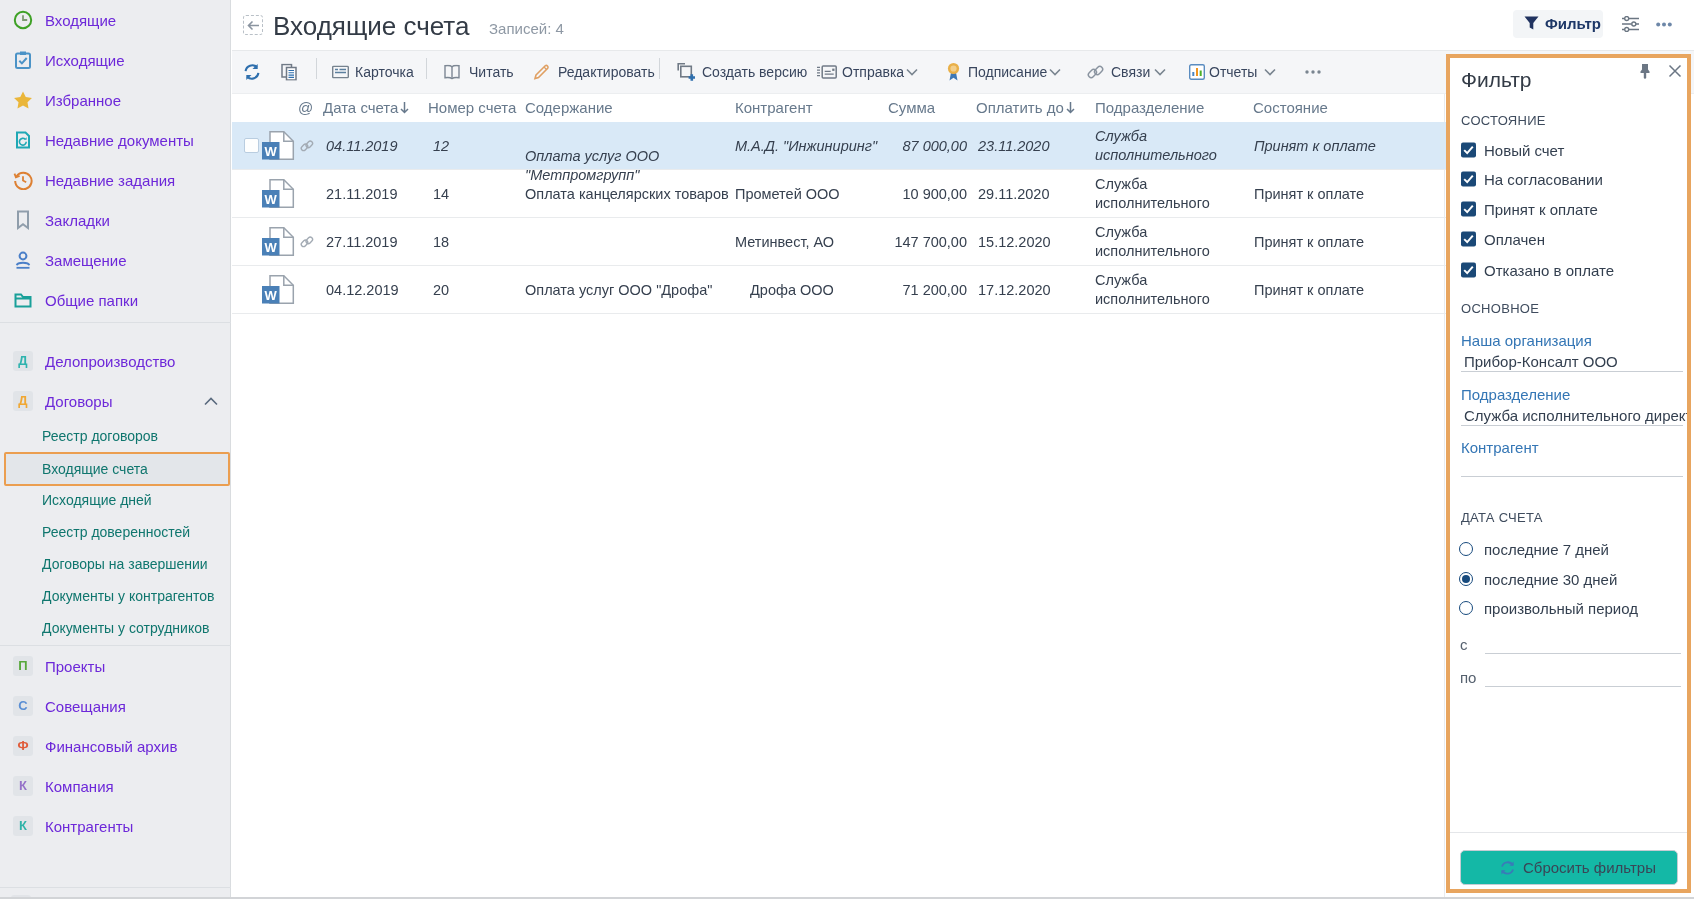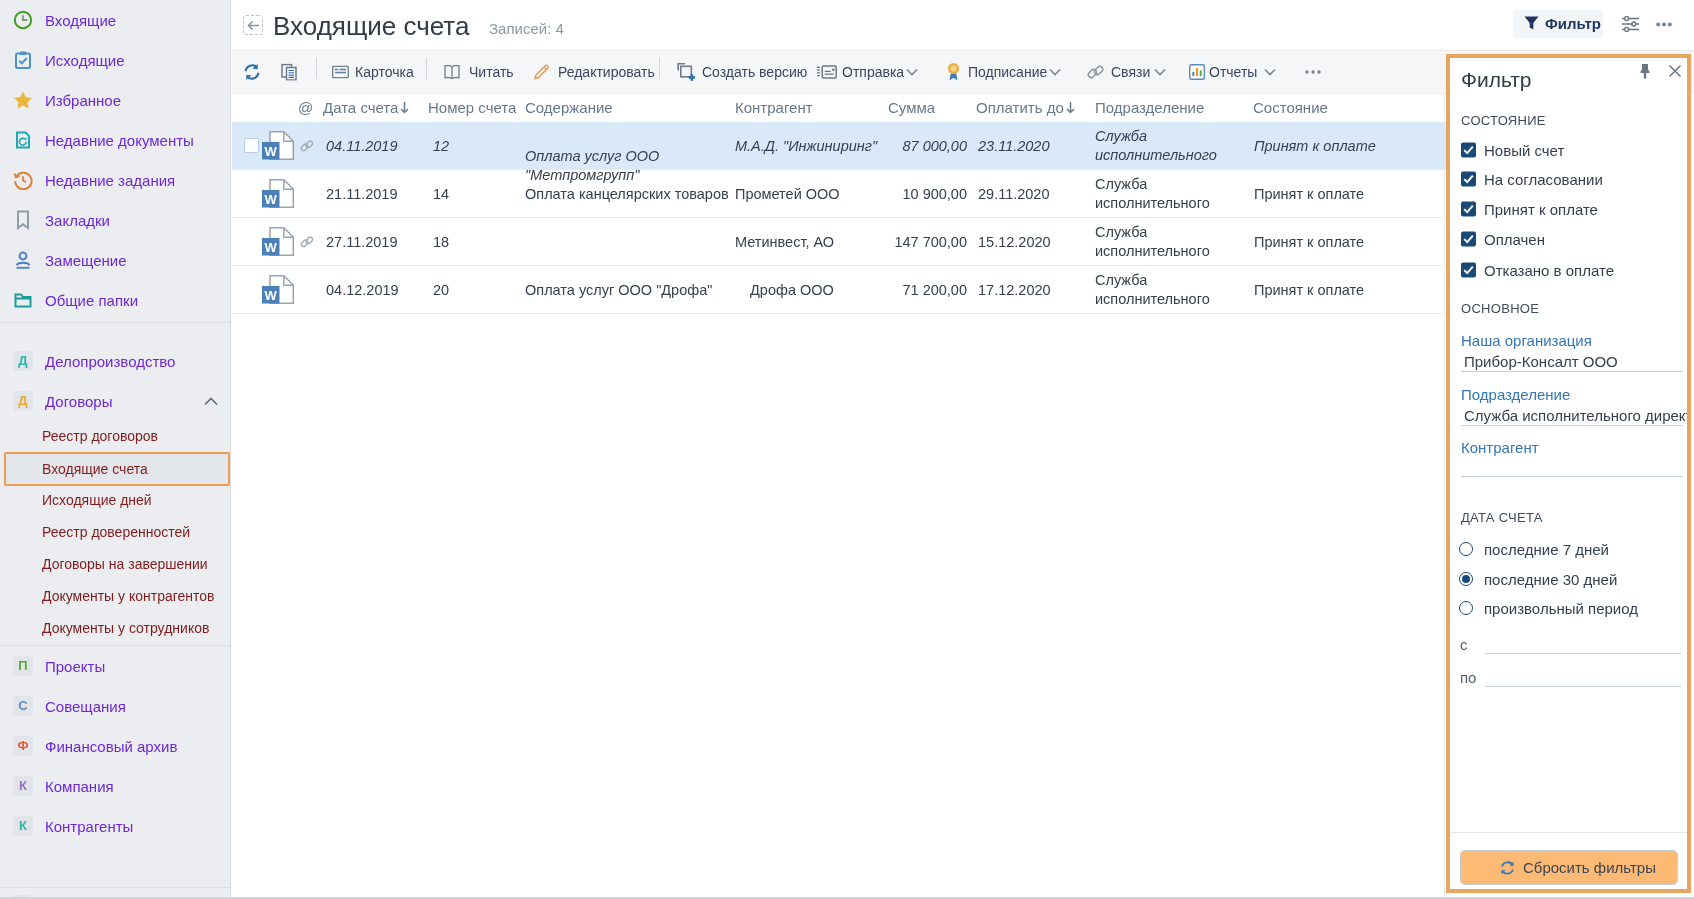--- a/index.html
+++ b/index.html
@@ -3,21 +3,21 @@
 <style>
 * { margin:0; padding:0; box-sizing:border-box; }
 html,body { width:1694px; height:899px; overflow:hidden; background:#fff;
   font-family:"Liberation Sans", sans-serif; }
 .abs { position:absolute; }
 
 #sidebar { position:absolute; left:0; top:0; width:231px; height:897px;
   background:#ecedf0; border-right:1px solid #d9dcdf; }
 .sbi { position:absolute; left:45px; font-size:15px; color:#6d28d9; white-space:nowrap;
   transform:translateY(-50%); }
-.sbsub { position:absolute; left:42px; font-size:14px; color:#7f1d1d; white-space:nowrap;
+.sbsub { position:absolute; left:42px; font-size:14px; color:#0f766e; white-space:nowrap;
   transform:translateY(-50%); }
 .sbicon { position:absolute; left:13px; transform:translateY(-50%); width:20px; height:20px; }
 .lbox { position:absolute; left:13px; transform:translateY(-50%); width:20px; height:20px;
   background:#e1e4e8; border-radius:3px; font-size:13px; font-weight:bold;
   text-align:center; line-height:20px; }
 .sbdiv { position:absolute; left:0; width:231px; height:1px; background:#dcdfe3; }
 #hl { position:absolute; left:4px; top:452px; width:226px; height:34px;
   background:#e3e6ea; border:2px solid #eb9e50; border-radius:2px; }
 
 #main { position:absolute; left:232px; top:0; width:1462px; height:899px; background:#fff; }
@@ -56,21 +56,21 @@
 #fpanel .val { position:absolute; left:14px; font-size:15px; color:#333f4f; white-space:nowrap; width:223px; overflow:hidden; }
 #fpanel .uline { position:absolute; height:1px; background:#c9ced4; }
 .cb { position:absolute; left:11px; transform:translateY(-50%); width:15px; height:15px;
   background:#1b4977; border-radius:2px; }
 .rad { position:absolute; left:9px; transform:translateY(-50%); width:14px; height:14px;
   border:1px solid #174a7d; border-radius:50%; background:#fff; }
 .rad.on { border-color:#174a7d; }
 .rad.on::after { content:""; position:absolute; left:2px; top:2px; width:8px; height:8px;
   background:#174a7d; border-radius:50%; }
 #resetbtn { position:absolute; left:10px; top:792px; width:218px; height:35px;
-  background:#fdba74; border:1px solid #c6ccd3; border-radius:5px; }
+  background:#14b8a6; border:1px solid #c6ccd3; border-radius:5px; }
 </style></head>
 <body>
 
 <div id="sidebar">
   <div id="hl"></div>
 
   <svg class="sbicon" style="top:20px;" width="20" height="20" viewBox="0 0 20 20">
       <circle cx="10" cy="10" r="8.2" fill="none" stroke="#3ea126" stroke-width="2"></circle>
       <path d="M10 5.3V10h4.2" fill="none" stroke="#7d9a72" stroke-width="1.8"></path>
     </svg>

